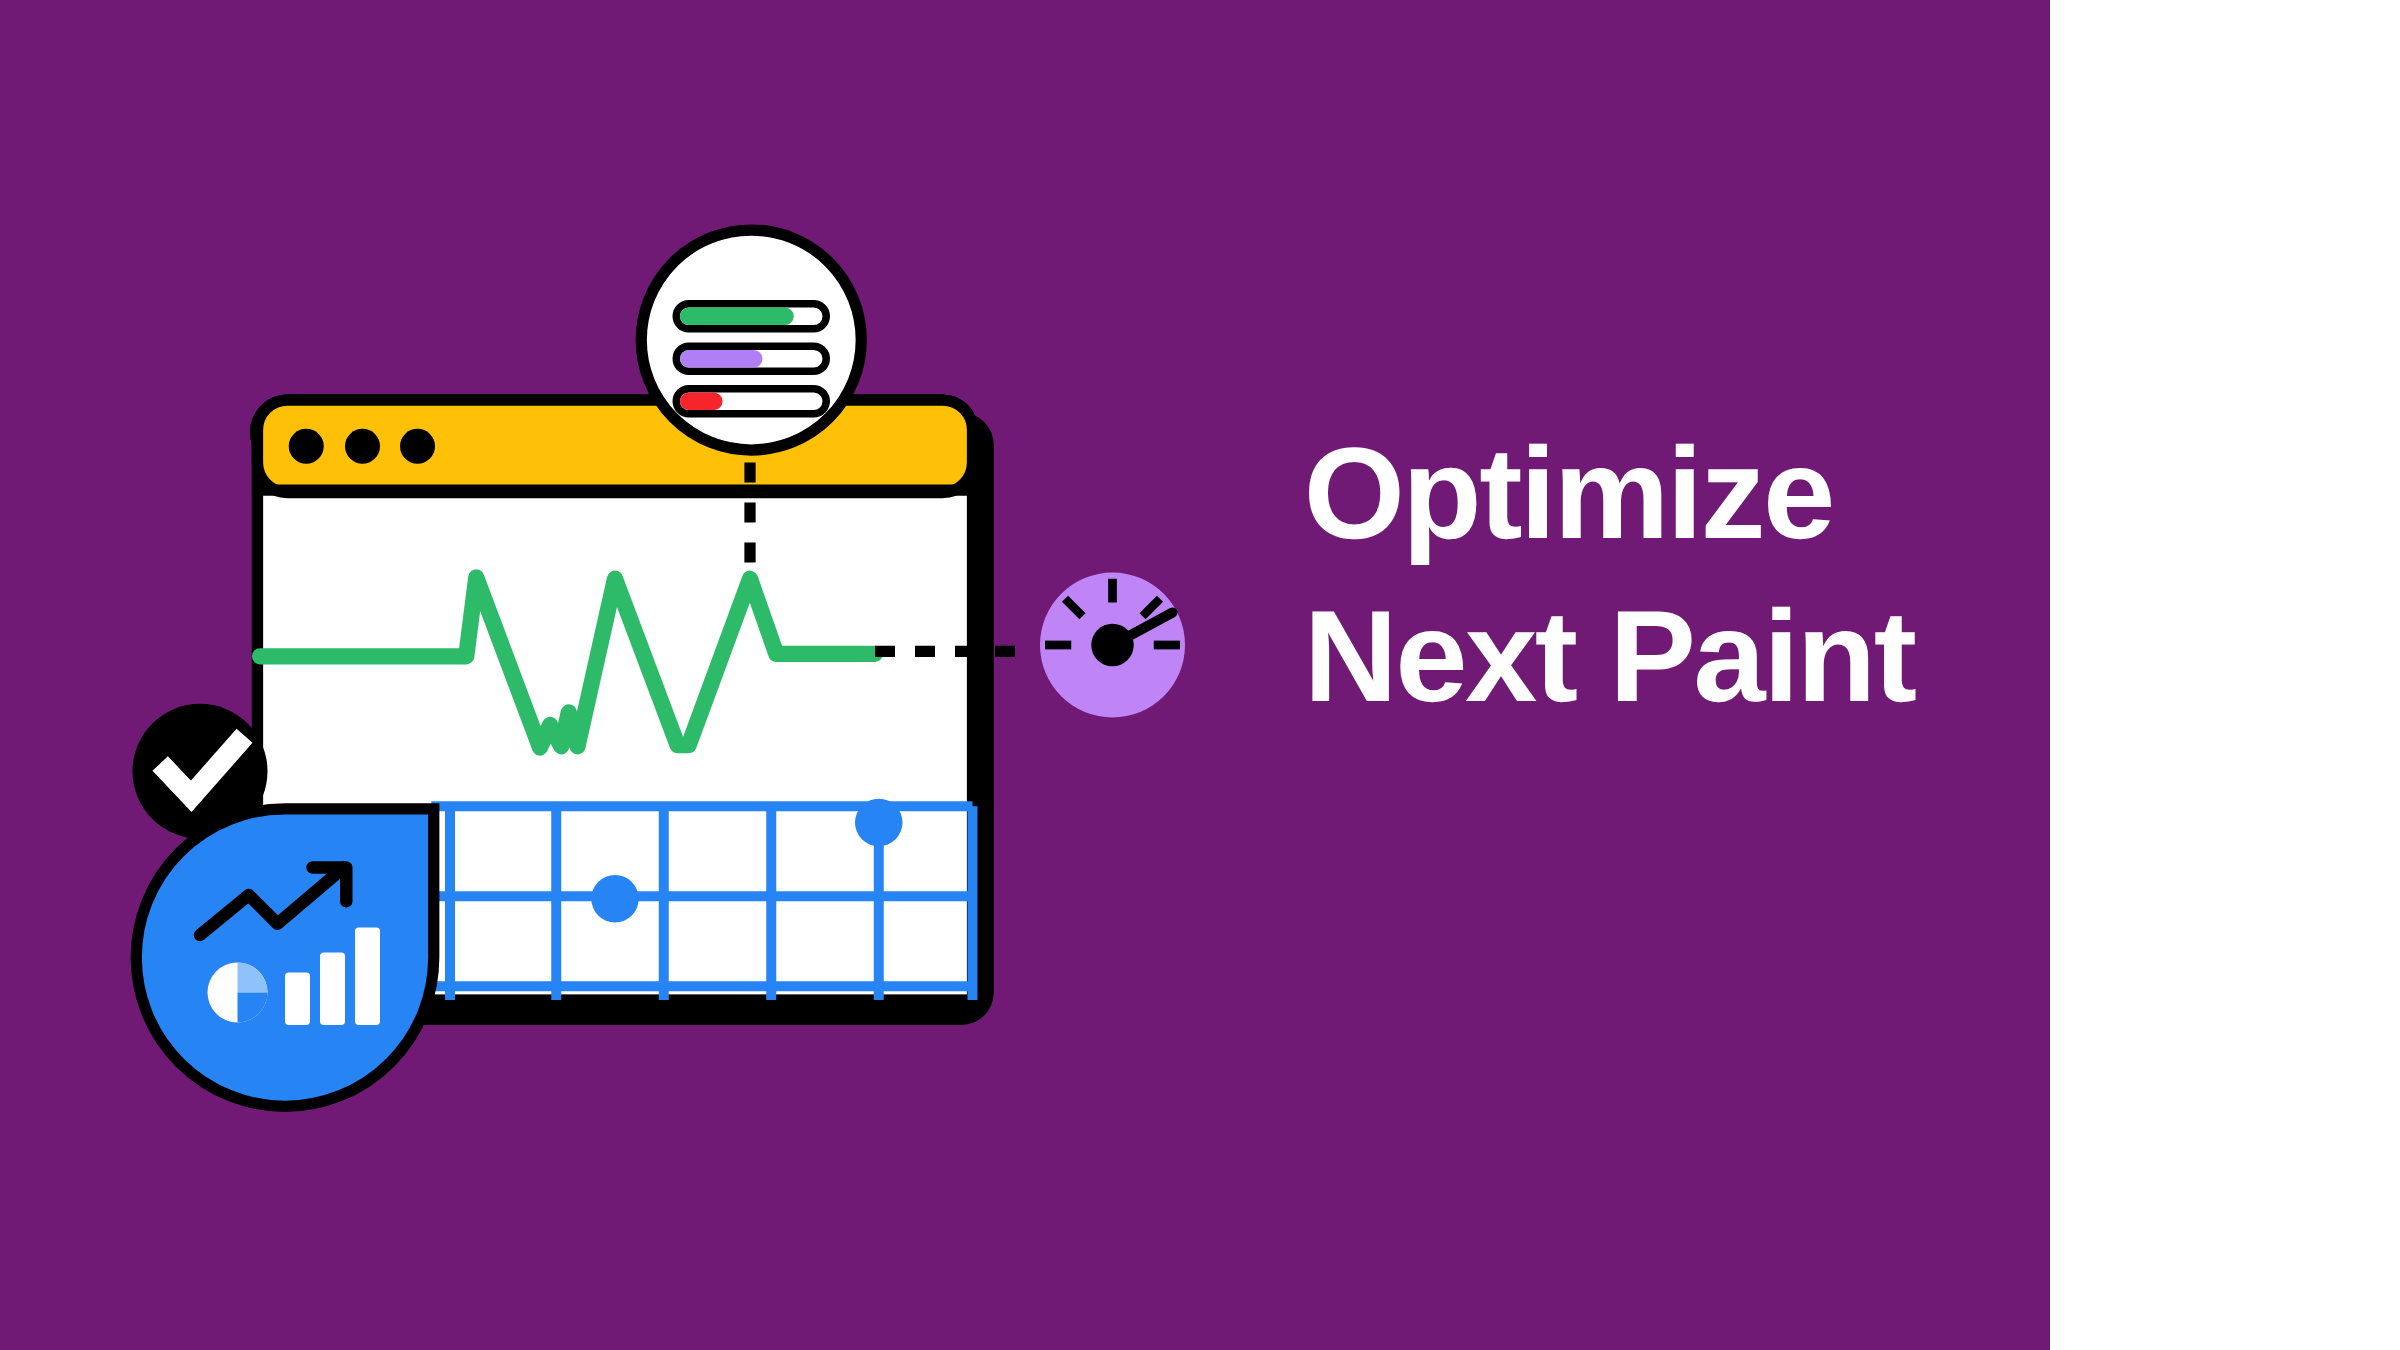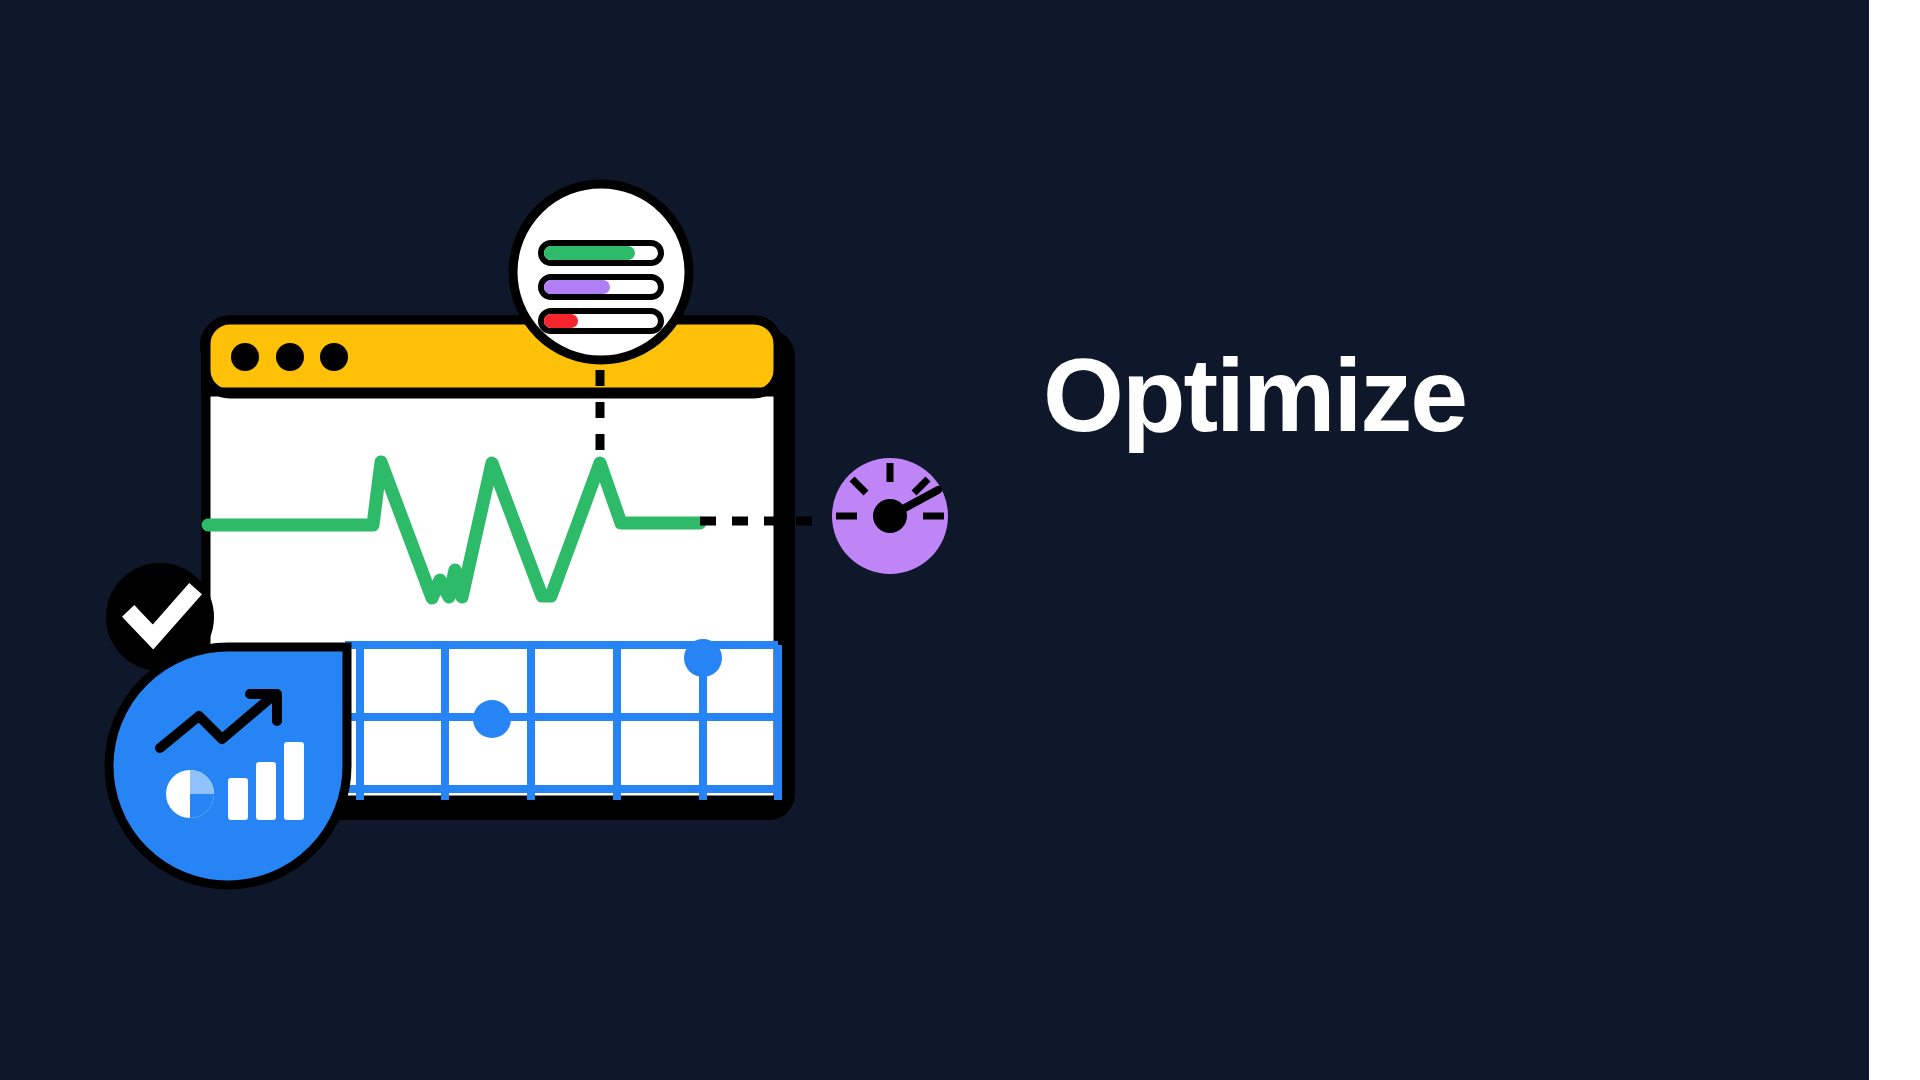--- a/index.html
+++ b/index.html
@@ -4,23 +4,23 @@
 <style>
   * { box-sizing: border-box; margin: 0; padding: 0; }
   html, body {
     width: 1920px;
     height: 1080px;
     overflow: hidden;
     font-family: "Liberation Sans", sans-serif;
   }
   #hero {
     position: relative;
-    width: 1869px;
+    width: 1640px;
     height: 1080px;
-    background: #0f172a;
+    background: #701a75;
     overflow: hidden;
   }
   #illustration {
     position: absolute;
     left: 0px;
     top: 0px;
     width: 1040px;
     height: 1080px;
   }
   #headline {
@@ -143,15 +143,16 @@
           <rect x="256" y="762" width="20" height="58" rx="3"></rect>
           <rect x="284" y="742" width="20" height="78" rx="3"></rect>
         </g>
       </g>
 
     </svg>
   </div>
 
   <div id="headline">
     <span class="line">Optimize</span>
+    <span class="line">Next Paint</span>
   </div>
 
 </div>
 
 </body></html>

